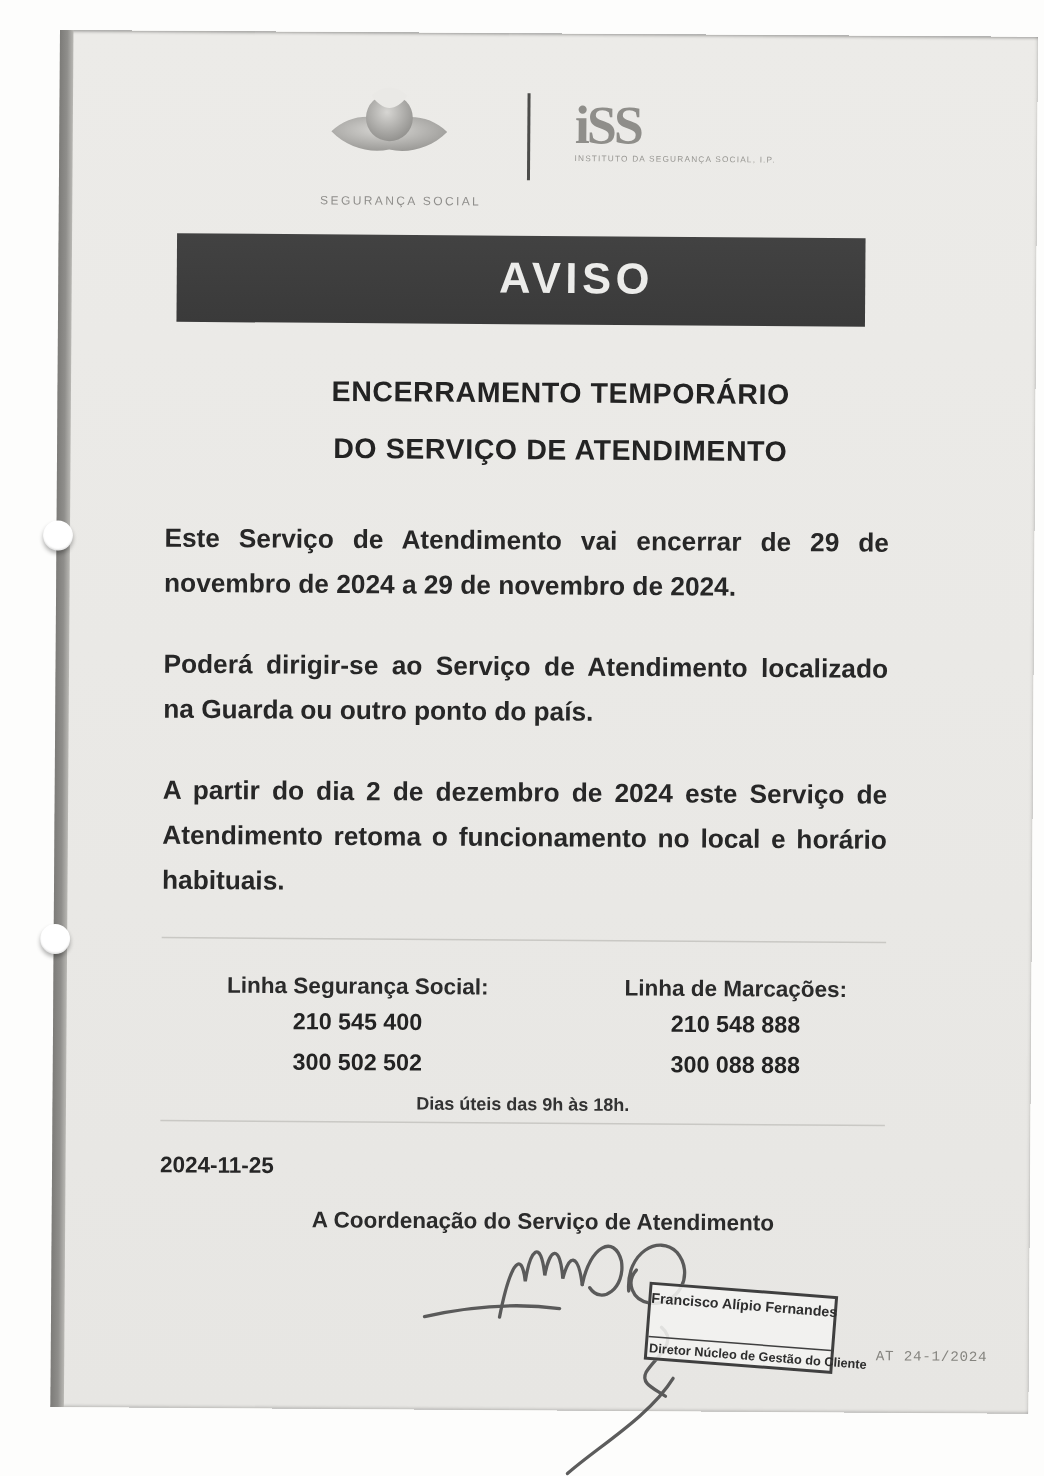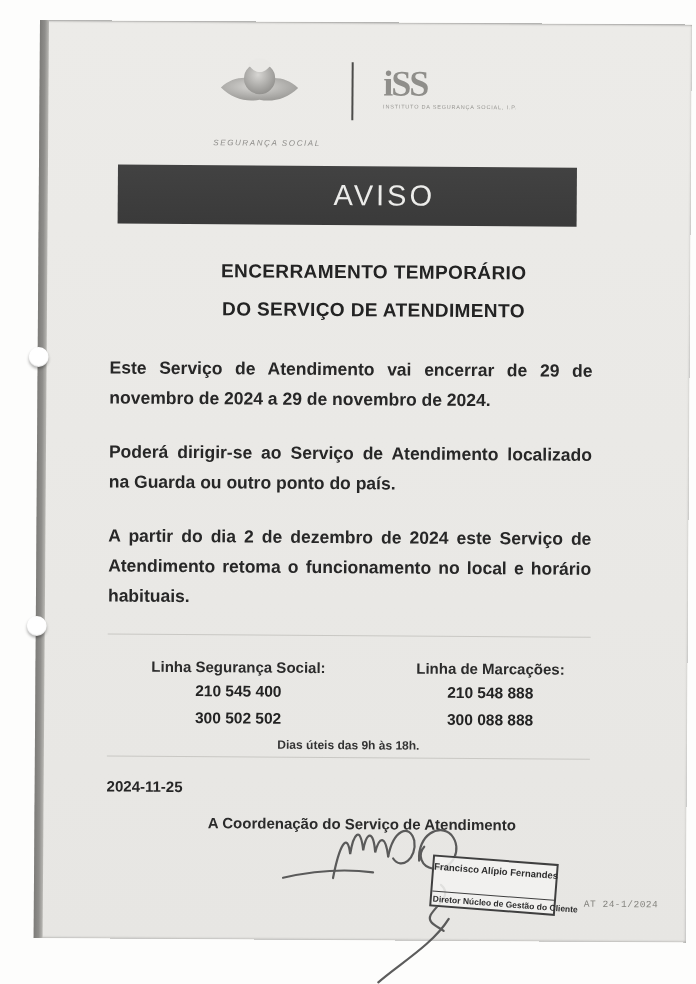--- a/index.html
+++ b/index.html
@@ -33,42 +33,42 @@
   .hole-top { top:327px; }
   .hole-bottom { top:596px; }
 
   
   .logos-row {
     display:flex; justify-content:center; align-items:flex-start;
     gap:30px; padding-top:34px;
   }
   .logo-block { display:flex; flex-direction:column; }
   .logo-caption {
-    margin-top:22px; font-size:8px; letter-spacing:1.6px;
-    color:#8f8e8b; white-space:nowrap;font-style:italic;
+    margin-top:12px; font-size:8px; letter-spacing:1.6px;
+    color:#8f8e8b; white-space:nowrap;
   }
   .logos-divider { width:2px; height:58px; background:#4c4c4a; margin-top:6px; }
   .iss-block { padding-top:10px; }
   .iss-text {
     font-family:"Liberation Serif", serif; font-weight:bold;
     font-size:36px; line-height:34px; letter-spacing:-2px; color:#8f8e8a;
   }
   .iss-caption {
     margin-top:3px; font-size:5.5px; letter-spacing:0.8px; color:#989793;
     white-space:nowrap;
   }
 
   
   .banner {
     margin:18px 0 0 79px; width:459px; height:59px;
     background:linear-gradient(180deg,#424242,#3a3a3a);
     display:flex; align-items:center; justify-content:center;
   }
   .banner-label {
-    color:#ececea; font-size:29px; font-weight:normal; letter-spacing:3px;
+    color:#ececea; font-size:29px; font-weight:bold; letter-spacing:3px;
     transform:translateX(37px);
   }
 
   
   .content { padding:0 97px 0 72px; }
   .doc-title {
     margin-top:28px; text-align:center; font-weight:bold;
     font-size:19px; line-height:38px; letter-spacing:0.4px; color:#232323;
     transform:translateX(22px);
   }

